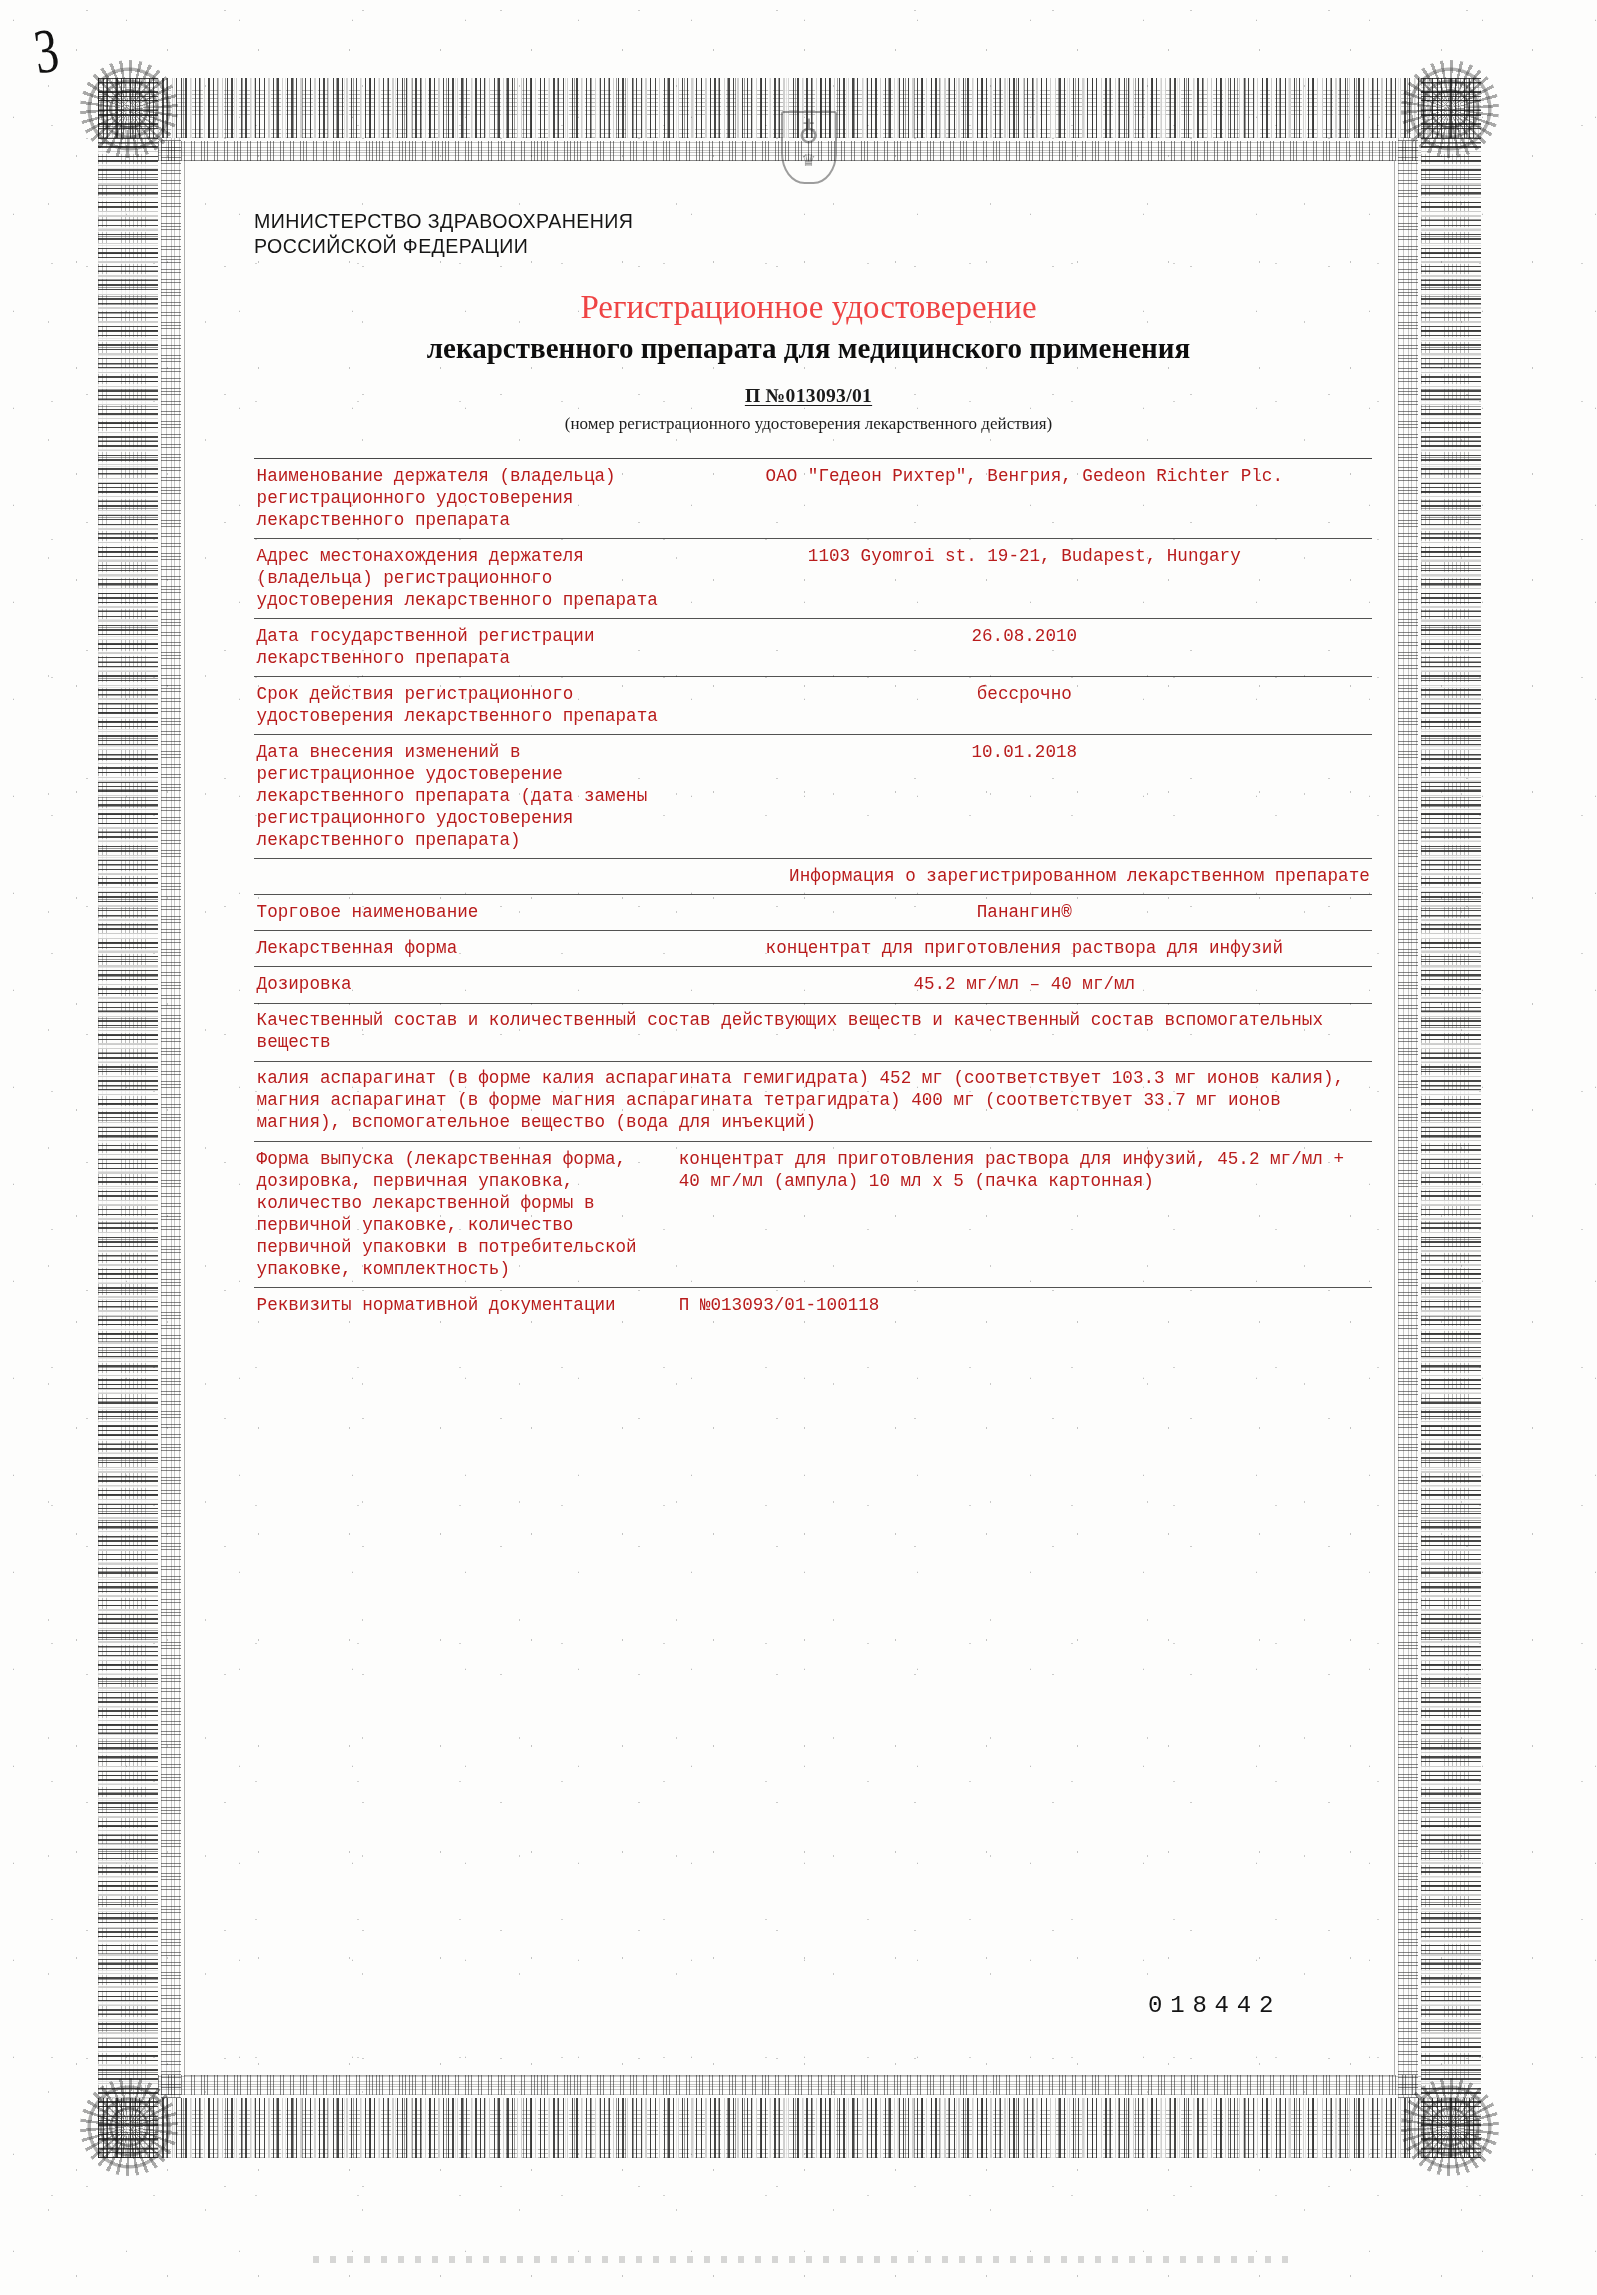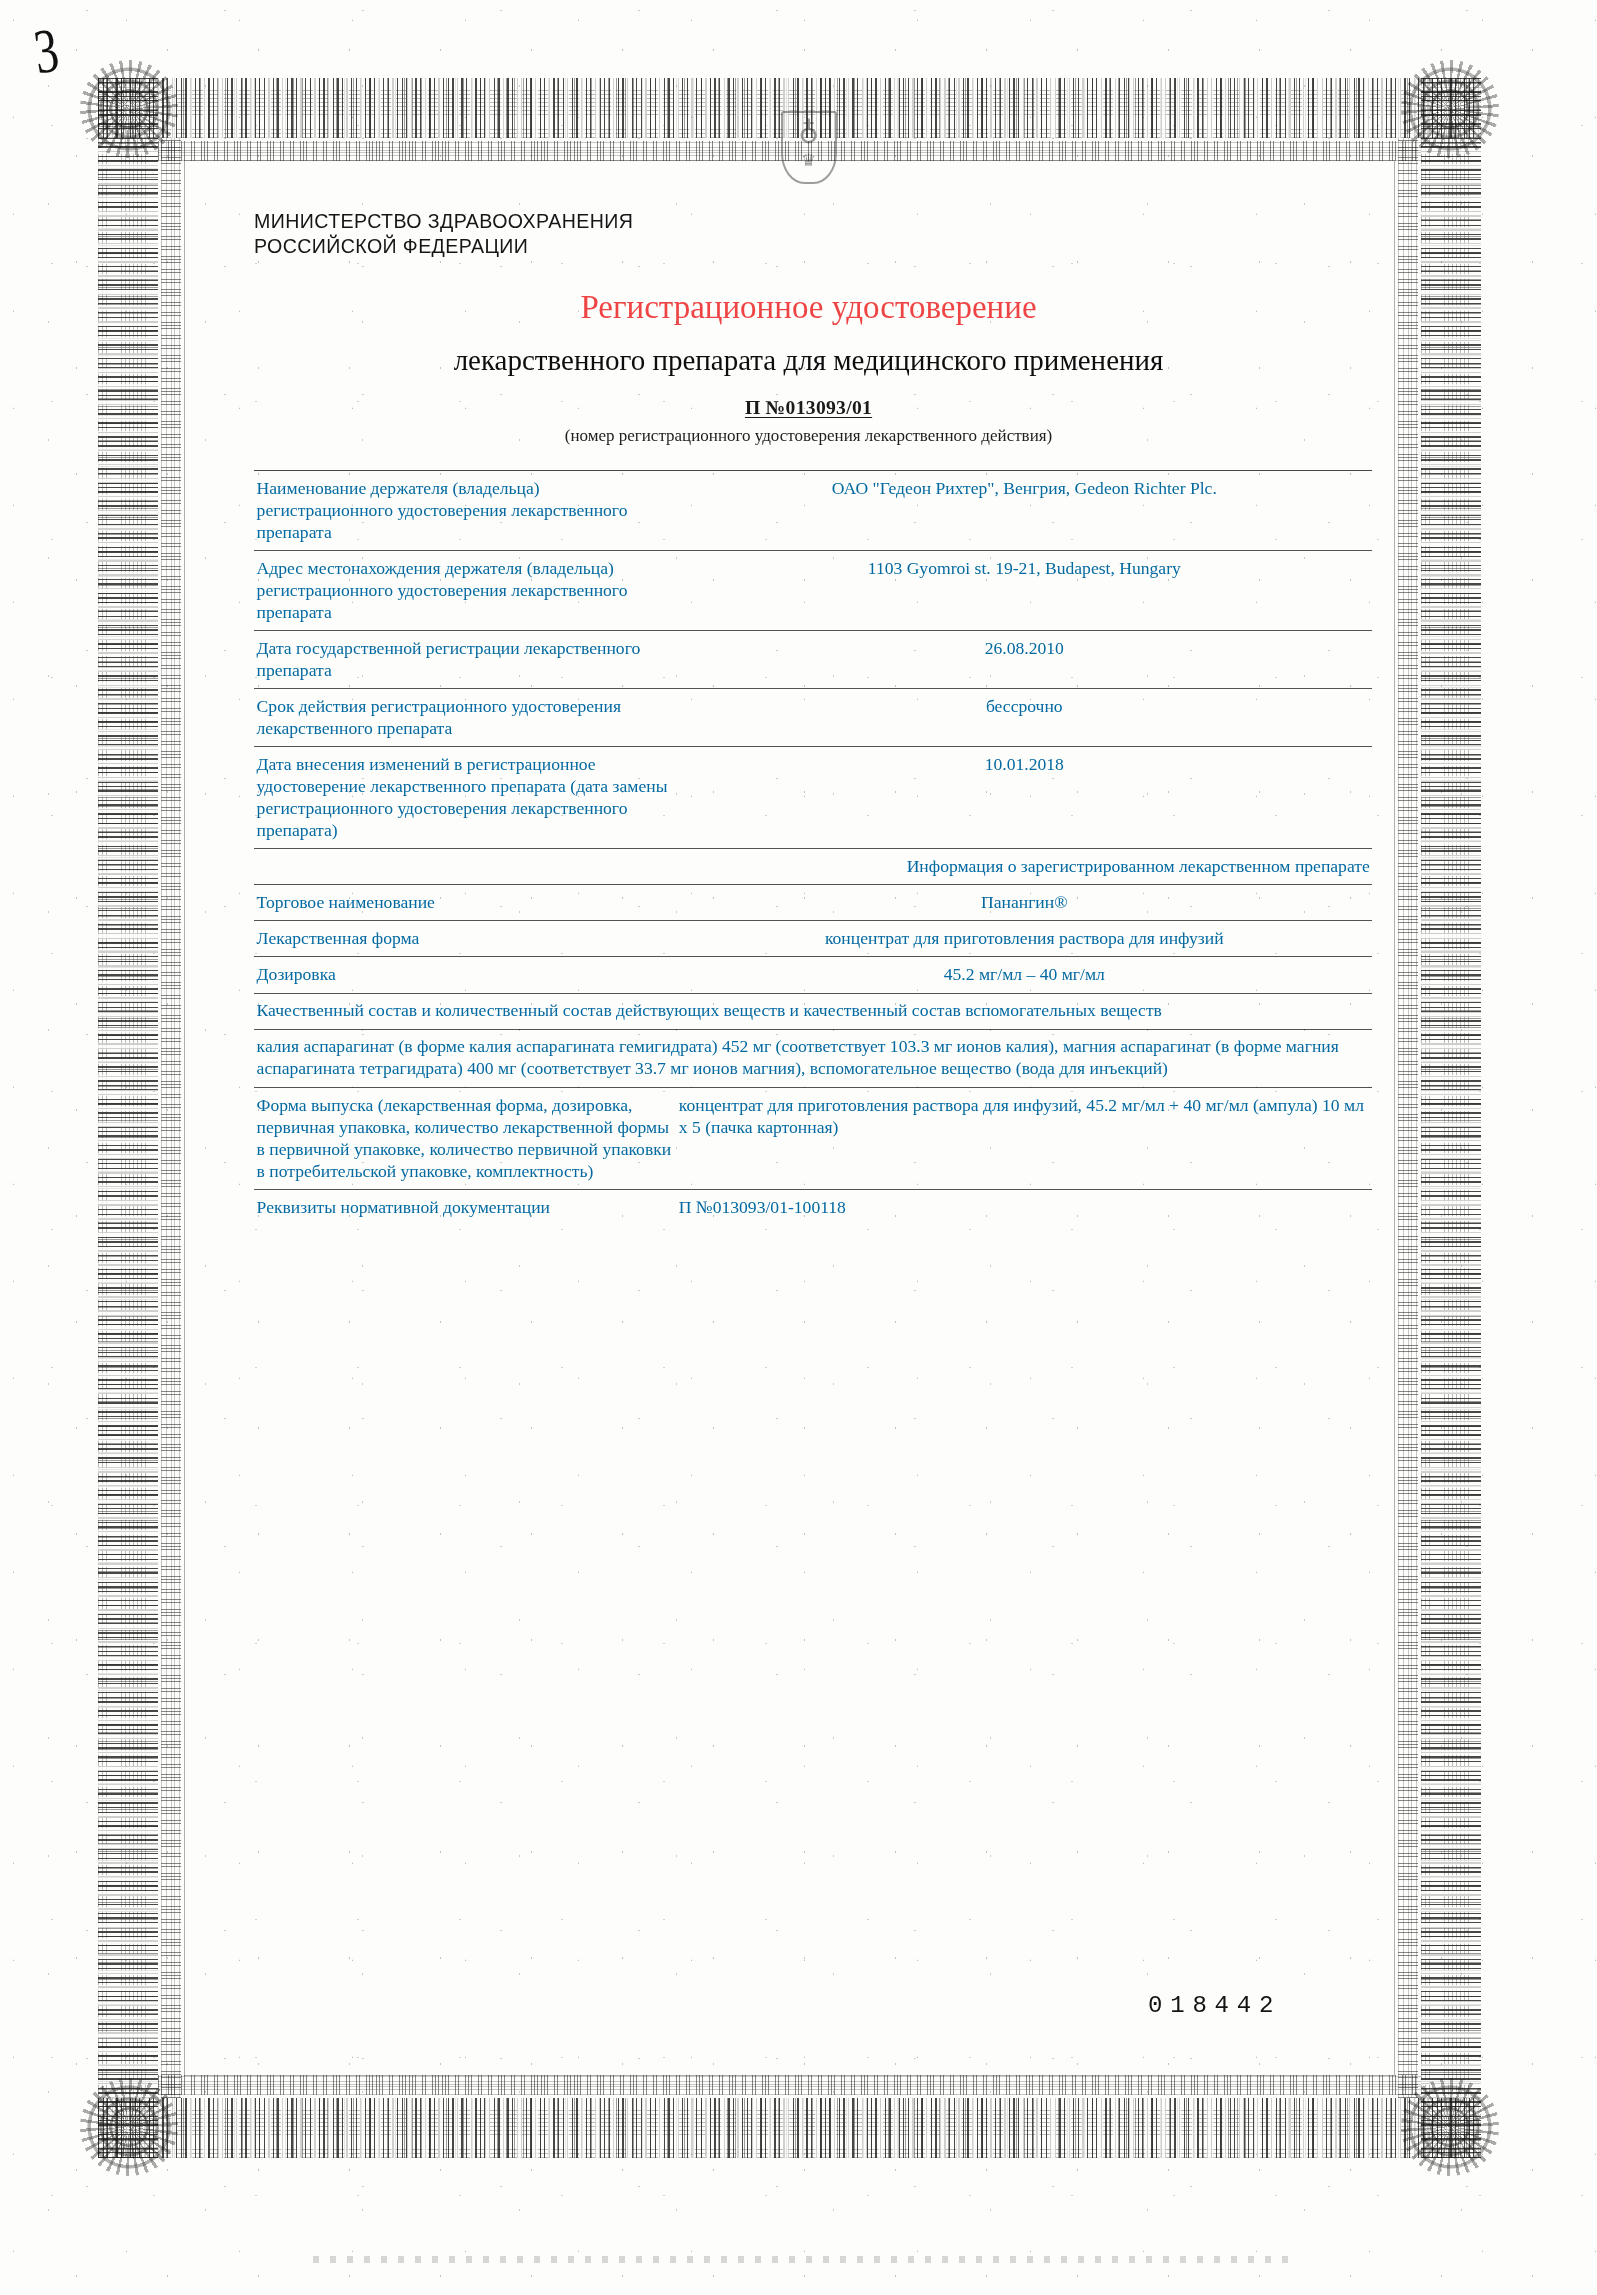--- a/index.html
+++ b/index.html
@@ -122,41 +122,42 @@
   .ministry{
     text-align:left;font-size:19.6px;letter-spacing:0.4px;line-height:25px;
     font-family:Liberation Sans, sans-serif;color:#161616;
   }
 
   .title1{
     text-align:center;font-size:33px;line-height:38px;margin-top:29px;
     font-family:"Liberation Serif",serif;color:#ef4444;
   }
   .title2{
-    text-align:center;font-size:29px;line-height:37px;margin-top:16px;
-    font-family:"Liberation Serif",serif;color:#0e0e0e;
+    text-align:center;font-size:29px;line-height:37px;margin-top:4px;
+    font-family:"Liberation Serif",serif;color:#0e0e0e;font-weight:bold;
   }
 
   .regnum{
     text-align:center;margin-top:18px;font-size:19.6px;font-weight:bold;
     text-decoration:underline;text-underline-offset:3.3px;letter-spacing:0.3px;
   }
   .regnum-caption{
     text-align:center;margin-top:7.8px;font-size:17px;color:#1d1d1d;
   }
 
   
   table.reg{
     width:1109px;border-collapse:collapse;margin-top:23.5px;
     table-layout:fixed;
   }
   table.reg td{
     vertical-align:top;padding:5.9px 2.6px 7.2px 2.6px;
-    font-size:17.6px;line-height:22px;color:#0369a1;
+    font-size:17.6px;line-height:22px;color:#b91c1c;
     border-top:0.7px solid rgba(25,25,25,.75);
+    font-family:Liberation Mono, monospace;
   }
   table.reg tr:first-child td{border-top:0.7px solid rgba(25,25,25,.8);}
   td.lbl{width:417px;}
   td.val{width:691px;text-align:center;}
   td.val.valleft{text-align:left;}
   td.full{text-align:right;}
   td.fullleft{text-align:left;font-size:17px;line-height:24px;}
   .pad-v{padding-top:17px;}
 
   .serial{

